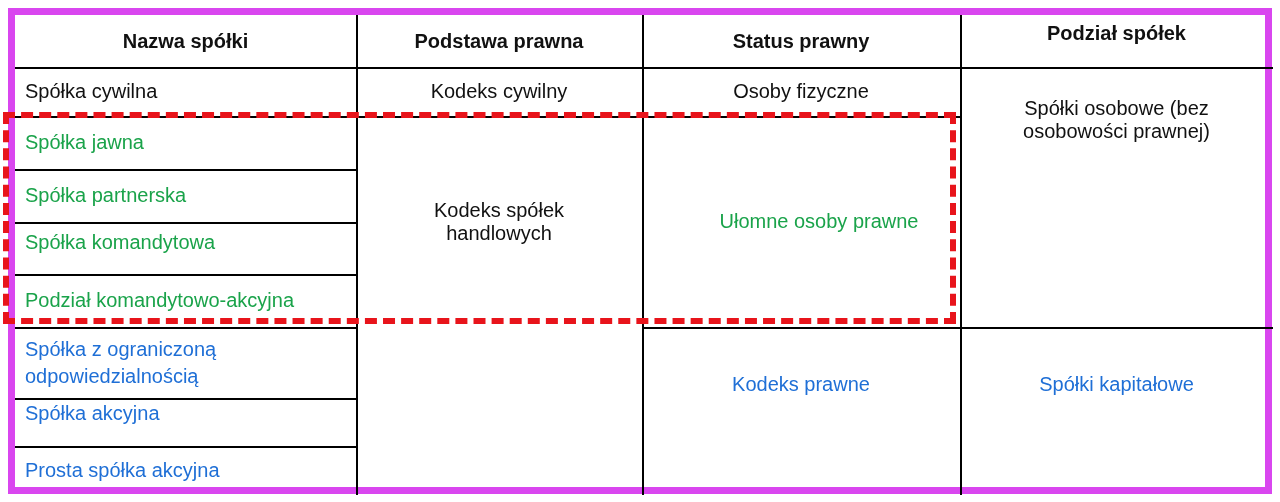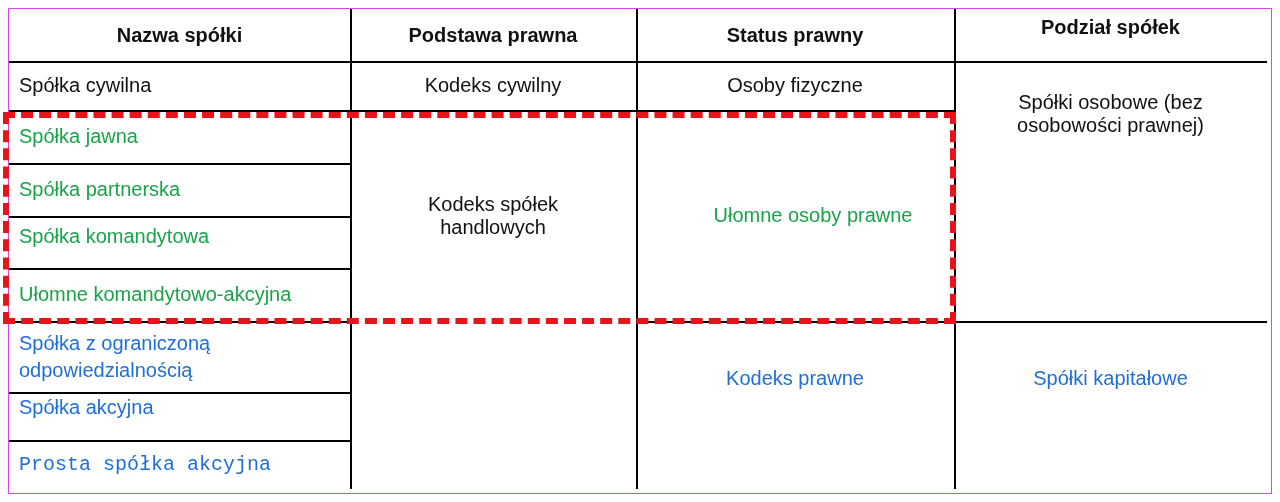--- a/index.html
+++ b/index.html
@@ -1,17 +1,17 @@
 <!DOCTYPE html>
 <html><head>
 <meta charset="utf-8">
 <style>
   html,body{margin:0;padding:0;background:#fff;}
   body{width:1280px;height:502px;position:relative;overflow:hidden;font-family:"Liberation Sans",sans-serif;}
-  .tbl{position:absolute;left:8px;top:8px;width:1264px;height:486px;border:1px solid #d946ef;box-sizing:border-box;}
+  .tbl{position:absolute;left:8px;top:8px;width:1264px;height:486px;border:7px solid #d946ef;box-sizing:border-box;}
   .cell{position:absolute;box-sizing:border-box;display:flex;align-items:center;font-size:20px;color:#111;}
   .hdr{font-weight:bold;justify-content:center;font-size:20px;}
   .left{padding-left:10px;}
   .center{justify-content:center;text-align:center;}
   .hl{position:absolute;height:0;border-top:2px solid #000;}
   .vl{position:absolute;width:0;border-left:2px solid #000;}
   .green{color:#1aa34a;}
   .blue{color:#1f6fd6;}
   .dash-box{position:absolute;left:3px;top:112px;width:953px;height:212px;box-sizing:border-box;border:6px dashed #e8141b;pointer-events:none;}
 </style>
@@ -39,25 +39,25 @@
   <div class="cell hdr" style="left:627px;top:0;width:318px;height:52px;">Status prawny</div>
   <div class="cell hdr" style="left:945px;top:0;width:313px;height:36px;">Podział spółek</div>
 
   <div class="cell left" style="left:0;top:52px;width:341px;height:49px;">Spółka cywilna</div>
   <div class="cell center" style="left:341px;top:52px;width:286px;height:49px;">Kodeks cywilny</div>
   <div class="cell center" style="left:627px;top:52px;width:318px;height:49px;border-radius:24px;">Osoby fizyczne</div>
 
   <div class="cell left green" style="left:0;top:154px;width:341px;height:53px;">Spółka partnerska</div>
   <div class="cell left green" style="left:0;top:101px;width:341px;height:53px;">Spółka jawna</div>
   <div class="cell left green" style="left:0;top:207px;width:341px;height:40px;">Spółka komandytowa</div>
-  <div class="cell left green" style="left:0;top:259px;width:341px;height:53px;">Ułomne komandytowo-akcyjna</div>
+  <div class="cell left green" style="left:0;top:259px;width:341px;height:53px;">Podział komandytowo-akcyjna</div>
   <div class="cell center" style="left:341px;top:101px;width:286px;height:211px;padding:0 40px;">Kodeks spółek handlowych</div>
   <div class="cell center green" style="left:627px;top:101px;width:318px;height:211px;padding-left:36px;">Ułomne osoby prawne</div>
   <div class="cell center" style="left:945px;top:52px;width:313px;height:260px;align-items:flex-start;padding:30px 20px 0;">Spółki osobowe (bez osobowości prawnej)</div>
 
   <div class="cell left blue" style="left:0;top:312px;width:341px;height:71px;padding-right:60px;line-height:27px;">Spółka z ograniczoną odpowiedzialnością</div>
   <div class="cell left blue" style="left:0;top:374px;width:341px;height:48px;">Spółka akcyjna</div>
-  <div class="cell left blue" style="left:0;top:431px;width:341px;height:49px;font-family:Liberation Mono, monospace;">Prosta spółka akcyjna</div>
+  <div class="cell left blue" style="left:0;top:431px;width:341px;height:49px;">Prosta spółka akcyjna</div>
   <div class="cell center blue" style="left:627px;top:312px;width:318px;height:114px;">Kodeks prawne</div>
   <div class="cell center blue" style="left:945px;top:312px;width:313px;height:114px;">Spółki kapitałowe</div>
 </div>
 
 <div class="dash-box"></div>
 
 </body></html>

